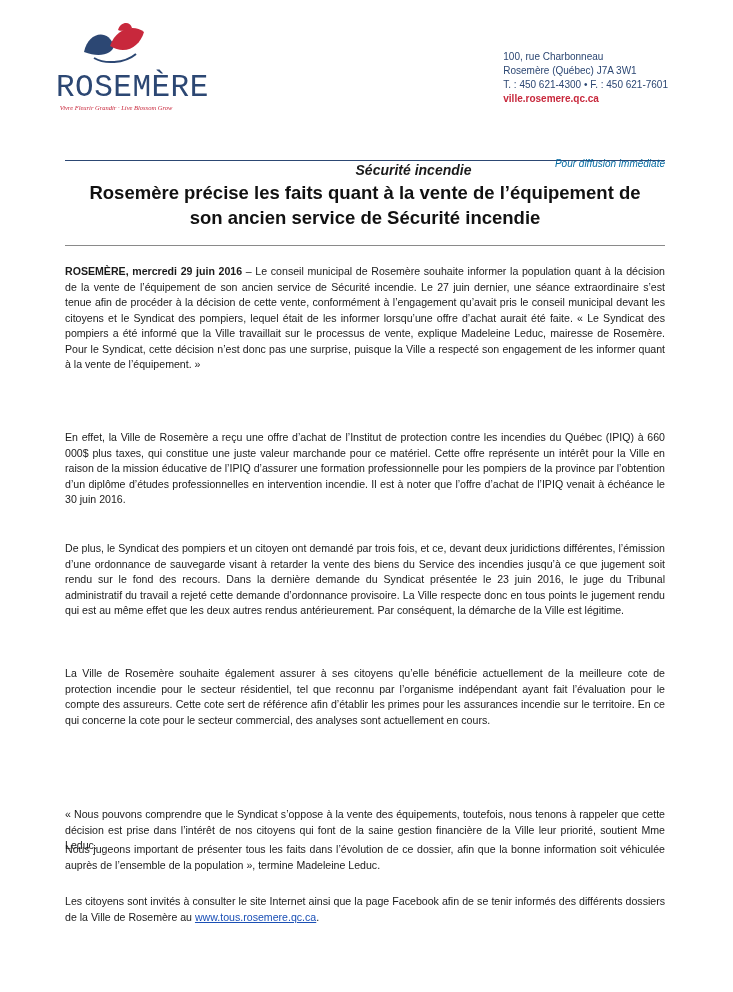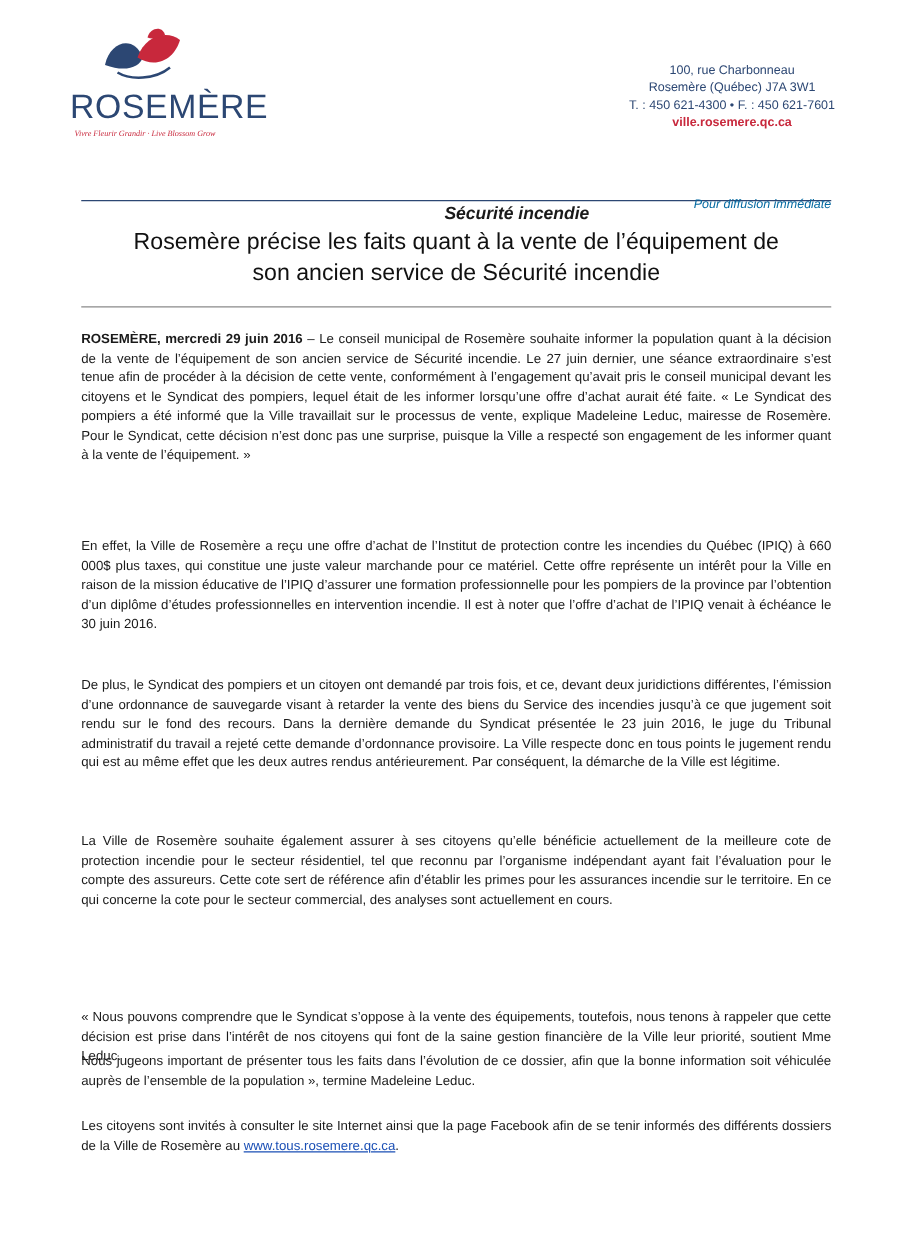--- a/index.html
+++ b/index.html
@@ -1,31 +1,31 @@
 <!DOCTYPE html>
 <html><head>
 <meta charset="utf-8">
 <style>
   html, body { margin: 0; padding: 0; background: #ffffff; }
   body { width: 733px; height: 992px; position: relative; overflow: hidden;
          font-family: "Liberation Sans", sans-serif; color: #1a1a1a; }
   .logo { position: absolute; left: 56px; top: 20px; width: 120px; height: 95px; }
   .logo-mark { position: absolute; left: 18px; top: 2px; width: 80px; height: 48px; }
   .logo-word { position: absolute; left: 0; top: 50px; width: 120px; text-align: center;
-               font-family: Liberation Sans, sans-serif; font-size: 27px; color: #2c4773;
+               font-family: Liberation Mono, monospace; font-size: 31px; color: #2c4773;
                letter-spacing: 0.5px; font-weight: normal; }
   .logo-tag { position: absolute; left: 0; top: 84px; width: 120px; text-align: center;
               font-family: "Liberation Serif", serif; font-style: italic; font-size: 6.5px; color: #c8283c; white-space: nowrap; }
-  .address { position: absolute; right: 65px; top: 50px; text-align: center; font-size: 10px; line-height: 14px; color: #2c4773; }
+  .address { position: absolute; right: 65px; top: 50px; text-align: left; font-size: 10px; line-height: 14px; color: #2c4773; }
   .address .web { color: #c8283c; font-weight: bold; }
   .press-head { position: absolute; left: 65px; top: 136px; width: 600px; height: 24px; border-bottom: 1.5px solid #2c4773; }
   .press-title { position: absolute; left: 0; top: 0; font-size: 18px; font-weight: bold; color: #2c4773; }
   .press-release { position: absolute; right: 0; top: 3px; font-size: 10px; font-style: italic; color: #0369a1; margin-top: 19px; }
   .section { position: absolute; left: 0; width: 733px; top: 162px; text-align: center; font-size: 14px; font-weight: bold; font-style: italic; padding-left: 47px; }
-  .headline { position: absolute; left: 65px; width: 600px; top: 180px; text-align: center; font-size: 18.5px; font-weight: normal; line-height: 25px; color: #111; }
+  .headline { position: absolute; left: 65px; width: 600px; top: 180px; text-align: center; font-size: 18.5px; font-weight: bold; line-height: 25px; color: #111; }
   .rule { position: absolute; left: 65px; width: 600px; top: 245px; border-top: 1px solid #8a8a8a; }
   .body { position: absolute; left: 65px; width: 600px; font-size: 10.6px; line-height: 15.5px; text-align: justify; }
   .body p { margin: 0; }
   .dateline { font-weight: bold; }
   a.web-link { color: #1a4fb5; text-decoration: underline; }
 </style>
 </head>
 <body>
 
 <div class="logo">

